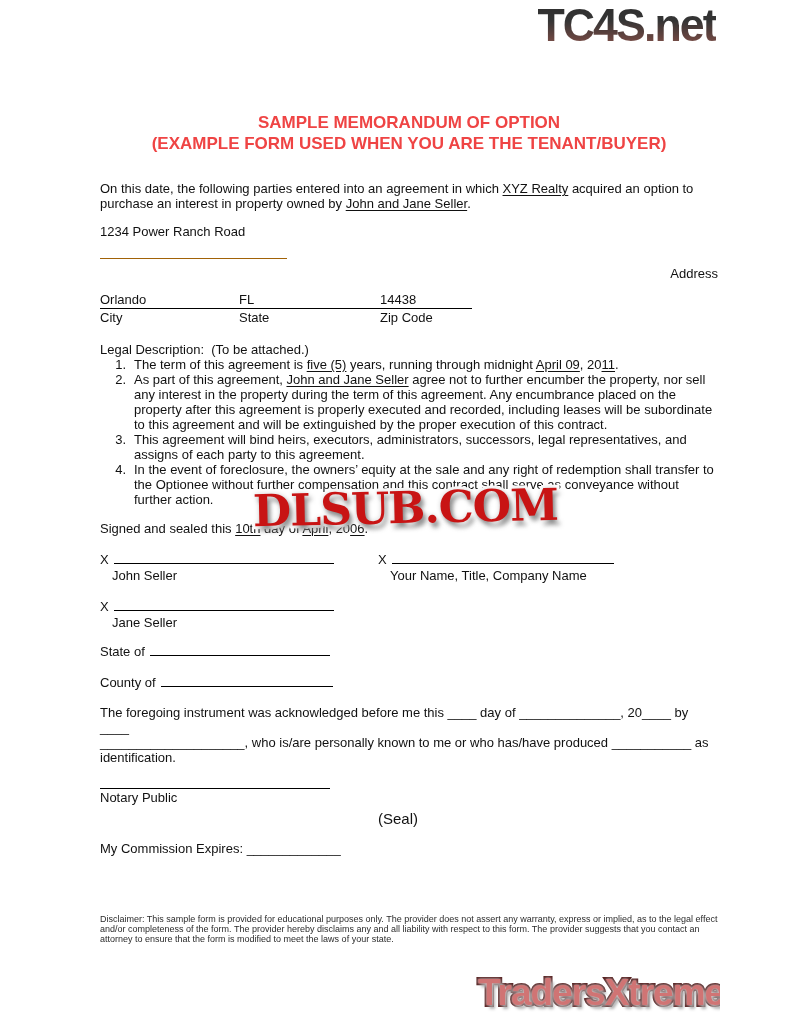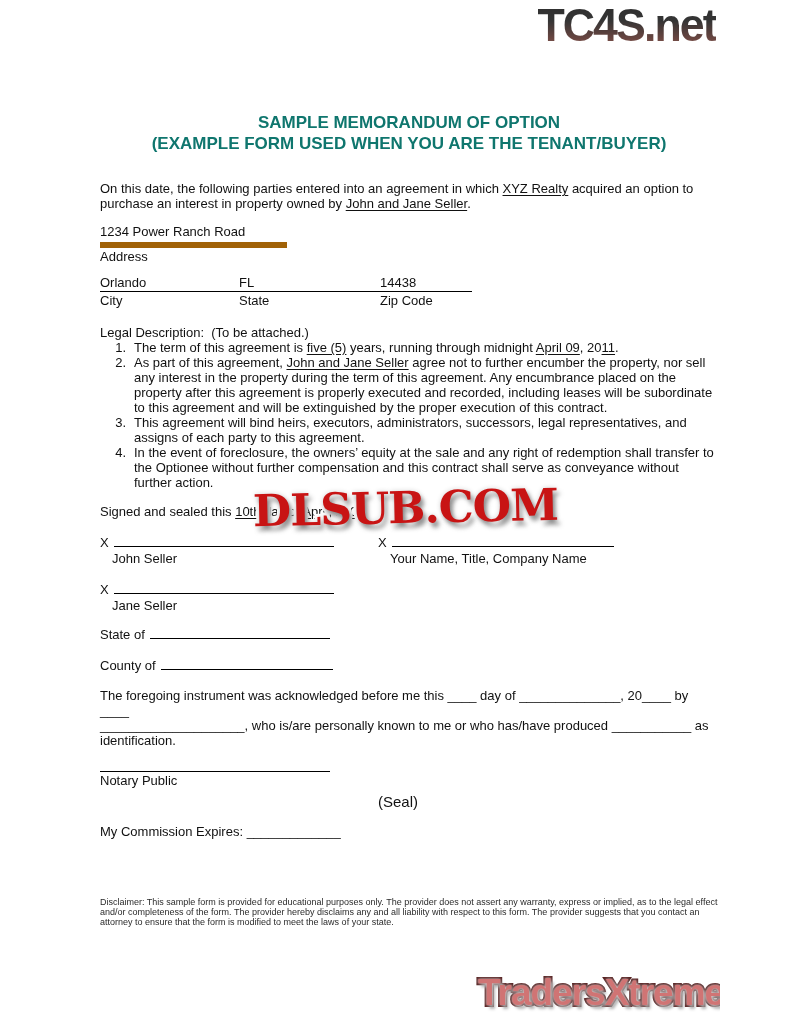--- a/index.html
+++ b/index.html
@@ -12,30 +12,30 @@
   
   .tc4s {
     position:absolute; top:0px; right:4px;
     font-size:47px; font-weight:800; letter-spacing:-2px; line-height:50px;
     transform:scaleX(0.95); transform-origin:right top;
     background:linear-gradient(180deg,#2d2d2d 0%,#353535 42%,#6b4641 78%,#96655e 100%);
     -webkit-background-clip:text; background-clip:text;
     -webkit-text-fill-color:transparent; color:transparent;
   }
 
-  h1.title { margin:112px 0 0 0; text-align:center; font-size:17px; line-height:21px; font-weight:bold; color:#0f766e; }
+  h1.title { margin:112px 0 0 0; text-align:center; font-size:17px; line-height:21px; font-weight:bold; color:#ef4444; }
 
   .para { margin:27px 0 0 0; font-size:13px; line-height:15px; }
   .prop-line { margin:14px 0 0 0; font-size:13px; line-height:15px; }
 
   .u { text-decoration:underline; text-underline-offset:2px; }
 
   .addr-block { margin-top:13px; font-size:13px; line-height:15px; }
-  .addr-line { width:187px; border-bottom:6px solid #a16207; padding-bottom:3px; }
-  .field-label { margin-top:1px; }
+  .addr-line { width:187px; border-bottom:1px solid #a16207; padding-bottom:19px; }
+  .field-label { margin-top:7px;text-align:right; }
 
   .city-block { margin-top:11px; font-size:13px; line-height:15px; }
   .city-vals { display:flex; width:372px; border-bottom:1px solid #000; padding-bottom:1px; }
   .city-labels { display:flex; width:372px; margin-top:1px; }
   .col-a { width:139px; } .col-b { width:141px; } .col-c { flex:1; }
 
   .legal-heading { margin:17px 0 0 0; font-size:13px; line-height:15px; white-space:pre-wrap; }
   .olist { margin:0; font-size:13px; line-height:15px; }
   .li { display:flex; }
   .num { width:34px; text-align:right; padding-right:8px; box-sizing:border-box; flex:none; }

